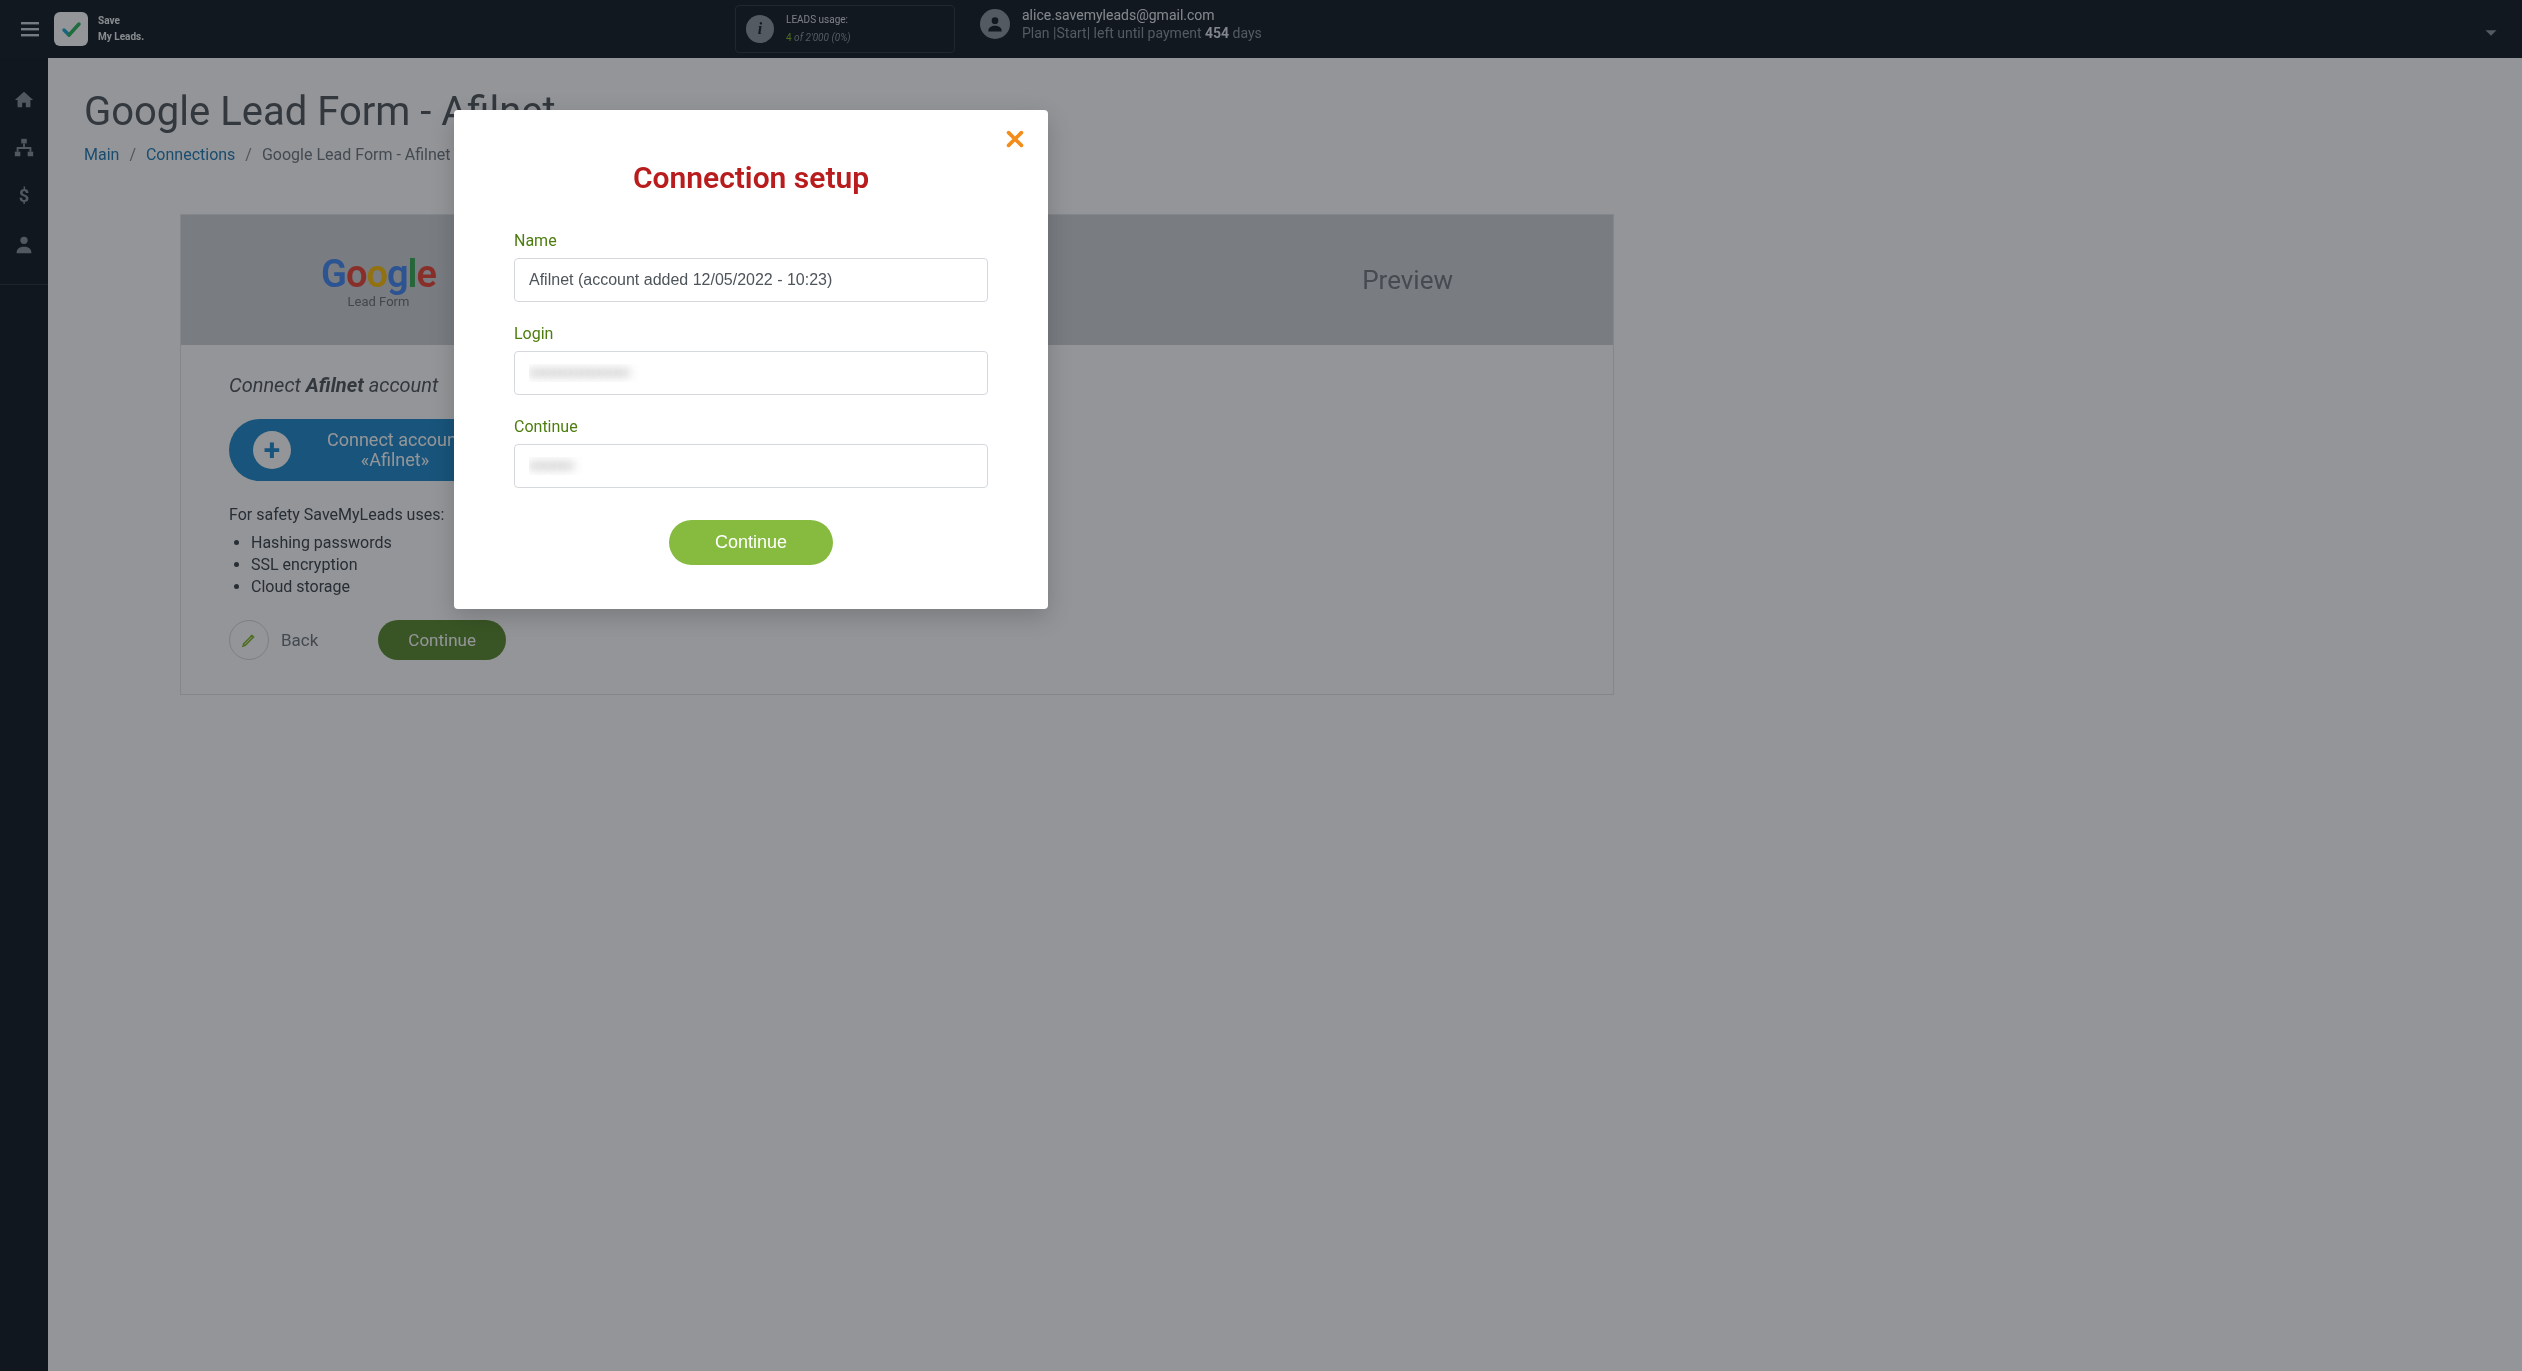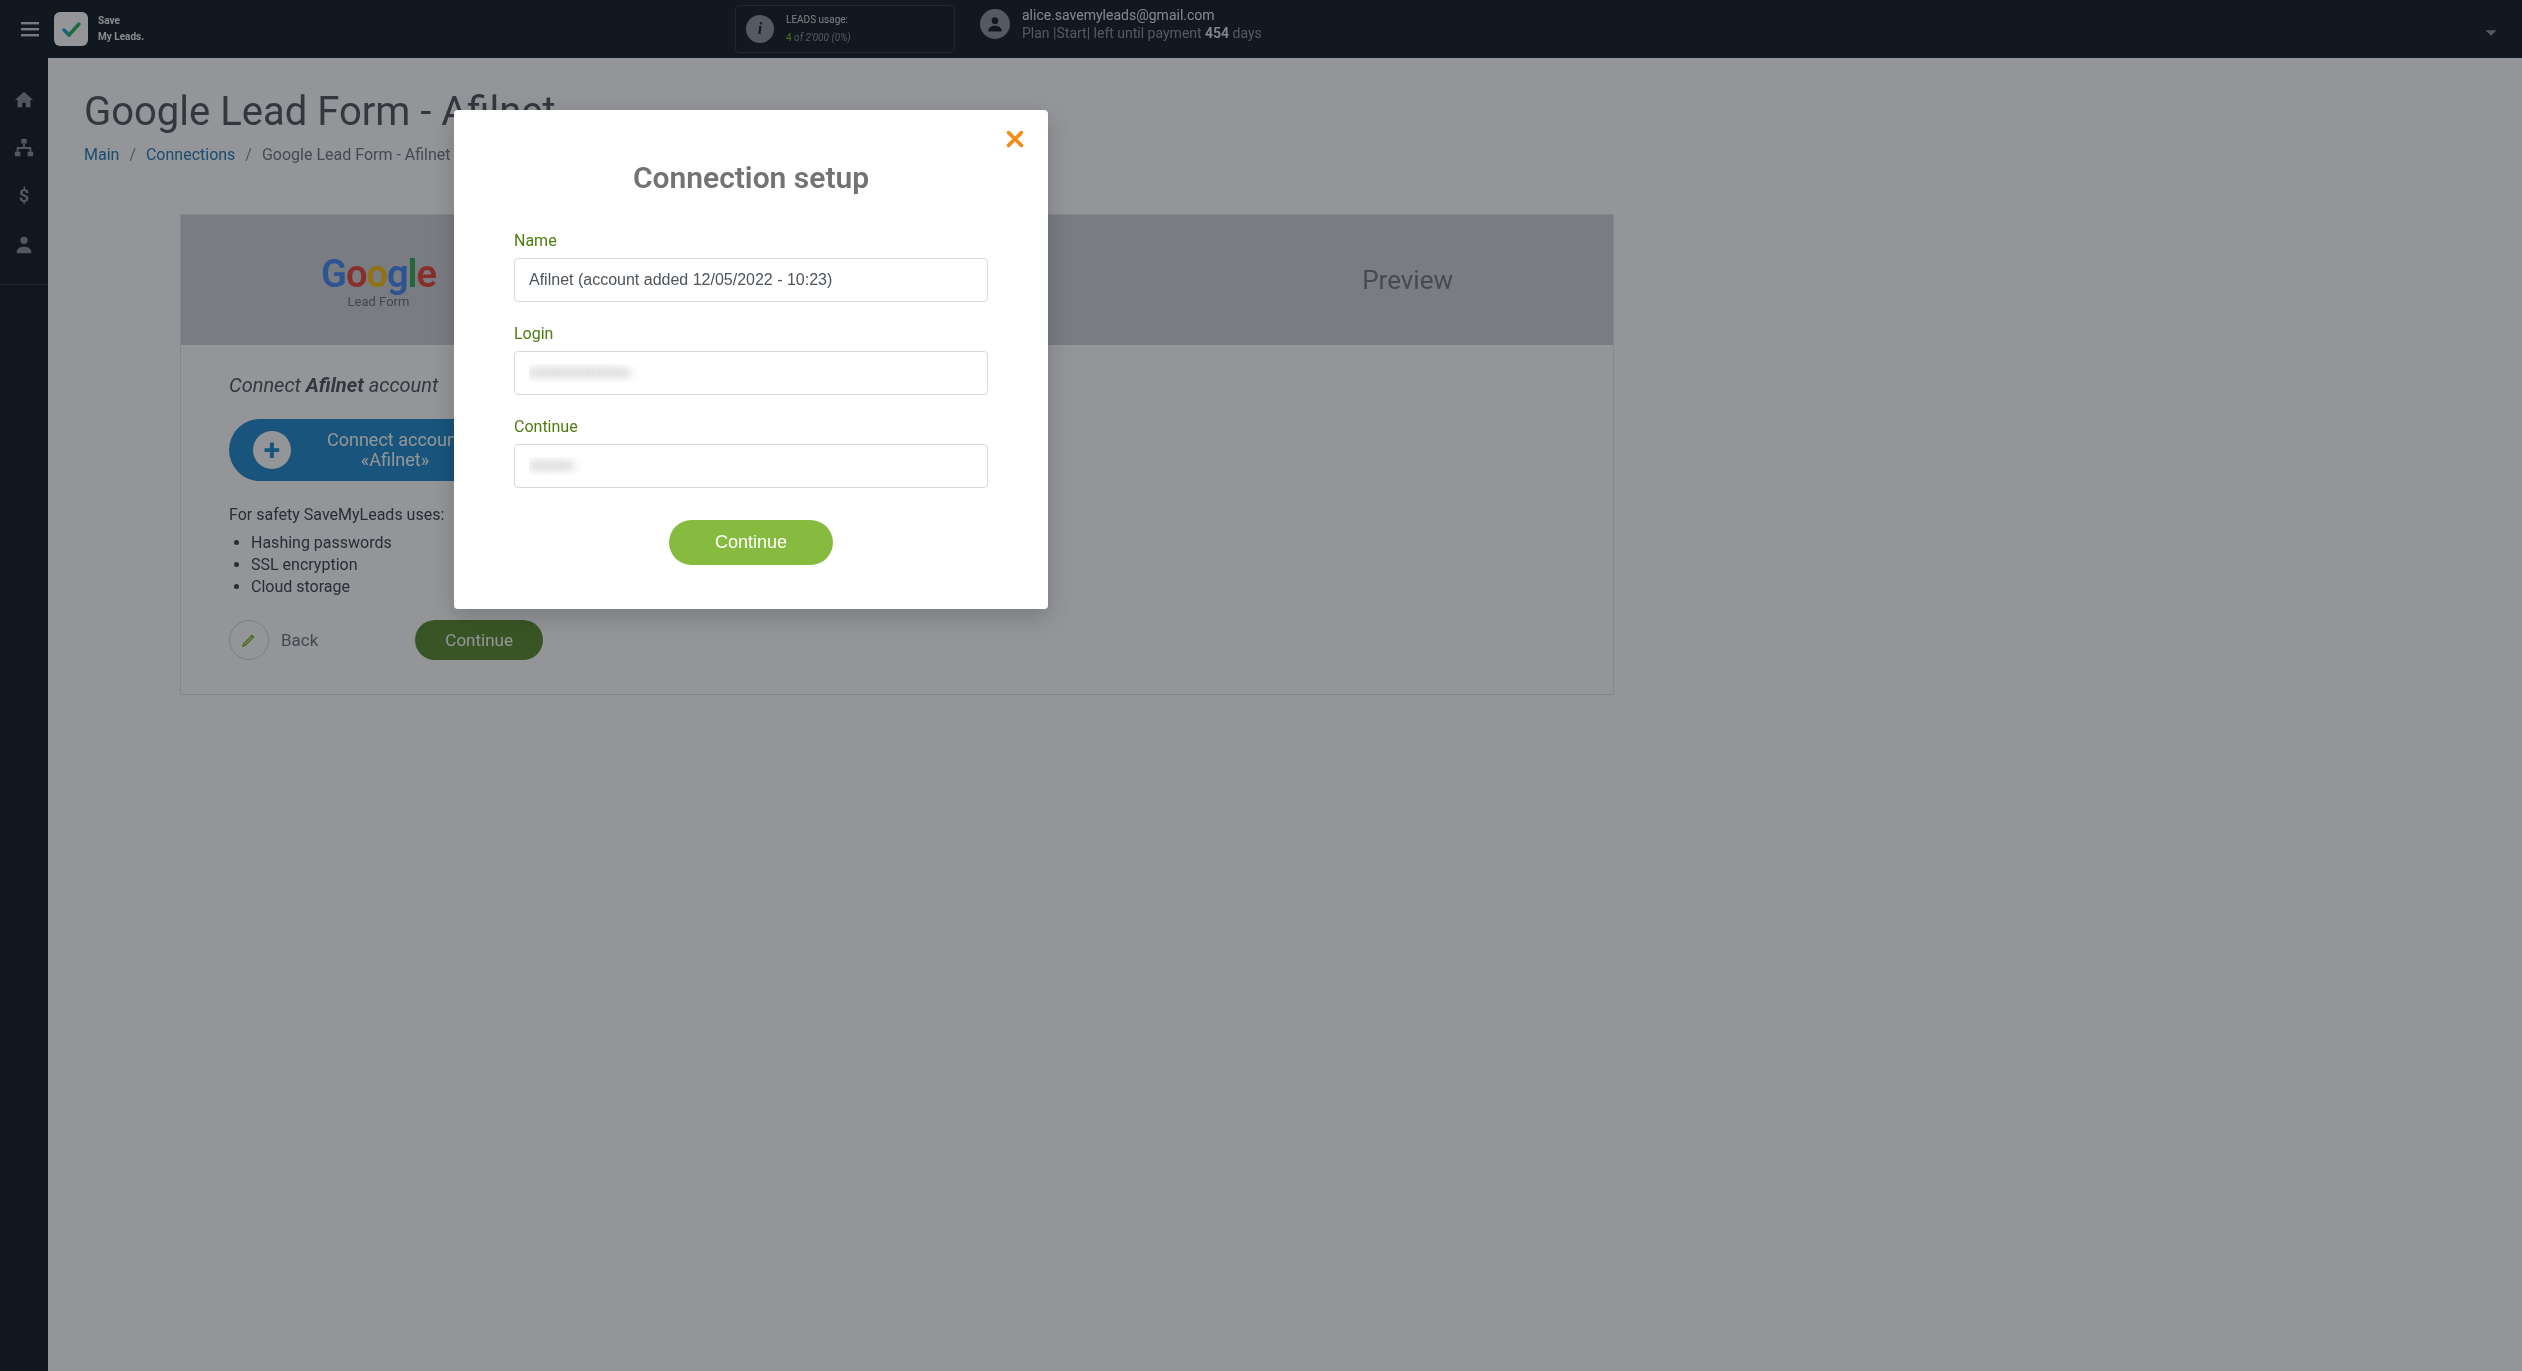--- a/index.html
+++ b/index.html
@@ -53,35 +53,35 @@
 
   .card-body { padding: 28px 48px 34px; background: #fff; color: #3a4148; }
   .connect-line { font-size: 20px; color: #4d545a; font-style: italic; }
   .connect-line b { font-weight: 700; }
   .connect-btn { margin-top: 22px; display: inline-flex; align-items: center; gap: 36px; background: #1d88c9; color: #fff; border-radius: 32px; height: 62px; padding: 0 40px 0 24px; cursor: pointer; }
   .plus-circle { width: 38px; height: 38px; border-radius: 50%; background: #fff; color: #1d88c9; display: flex; align-items: center; justify-content: center; font-size: 30px; font-weight: 700; line-height: 1; }
   .connect-btn .btn-text { text-align: center; font-size: 18px; line-height: 20px; }
   .safety { margin-top: 24px; font-size: 16px; color: #3a4148; }
   .safety-list { margin: 8px 0 0 22px; font-size: 16px; color: #3a4148; }
   .safety-list li { line-height: 22px; }
-  .card-actions { margin-top: 22px; display: flex; align-items: flex-start; gap: 97px; }
+  .card-actions { margin-top: 22px; display: flex; align-items: flex-start; gap: 60px; }
   .back-wrap { display: flex; align-items: center; gap: 12px; }
   .back-circle { width: 40px; height: 40px; border-radius: 50%; border: 1px solid #d3d7db; display: flex; align-items: center; justify-content: center; color: #7fb41d; }
   .back-circle svg { width: 18px; height: 18px; }
   .back-lbl { color: #6d747b; font-size: 17px; }
   .cont-btn-page { background: #5a8a2c; color: #fff; border-radius: 22px; padding: 10px 30px; font-size: 17px; cursor: pointer; }
 
   
   .dim { position: absolute; inset: 0; background: rgba(20, 25, 30, 0.46); }
 
   
   .modal { position: absolute; width: 594px; left: 454px; top: 110px; background: #fff; border-radius: 4px; box-shadow: 0 8px 24px rgba(0,0,0,0.18); padding: 24px 60px 44px; }
   .modal-close { position: absolute; right: 22px; top: 18px; color: #f28c1a; cursor: pointer; }
   .modal-close svg { width: 22px; height: 22px; }
-  .modal-title { text-align: center; color: #737373; font-size: 30px; font-weight: 600; margin-top: 26px; margin-bottom: 36px; }
+  .modal-title { text-align: center; color: #b91c1c; font-size: 30px; font-weight: 600; margin-top: 26px; margin-bottom: 36px; }
   .form-group { margin-bottom: 22px; }
   .form-label { font-size: 16px; color: #4d7c0f; margin-bottom: 8px; display: block; }
   .form-input { width: 100%; height: 44px; border: 1px solid #d5d9dd; border-radius: 4px; padding: 0 14px; font-size: 16px; color: #4d545a; outline: none; }
   .form-input.blurred { color: transparent; text-shadow: 0 0 10px rgba(80,80,80,0.7); }
   .modal-btn { display: block; margin: 32px auto 0; background: #86bb40; color: #fff; border: none; border-radius: 26px; padding: 12px 46px; font-size: 18px; cursor: pointer; }
 </style>
 </head>
 <body>
 
 <div class="topbar">

